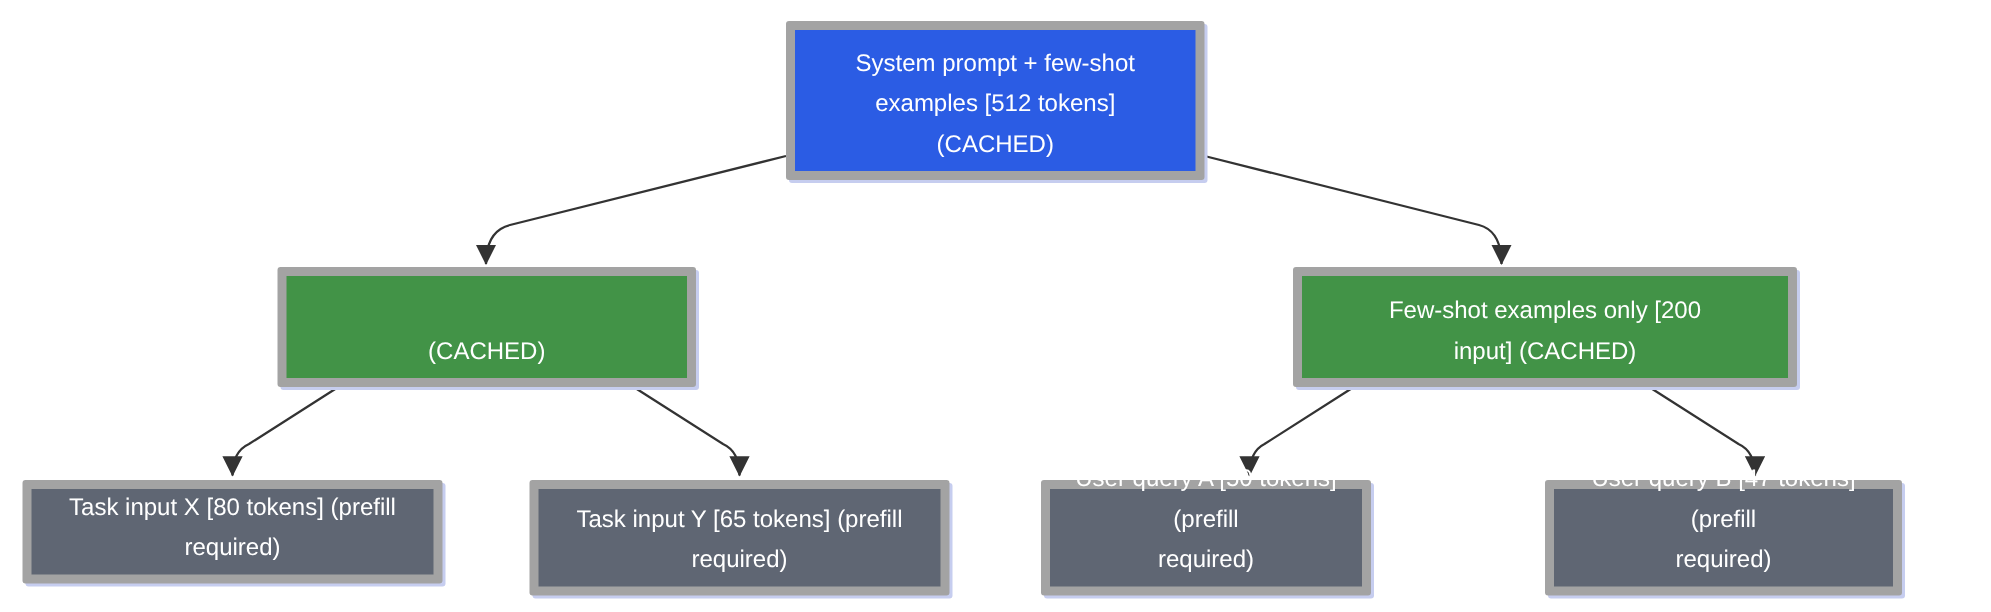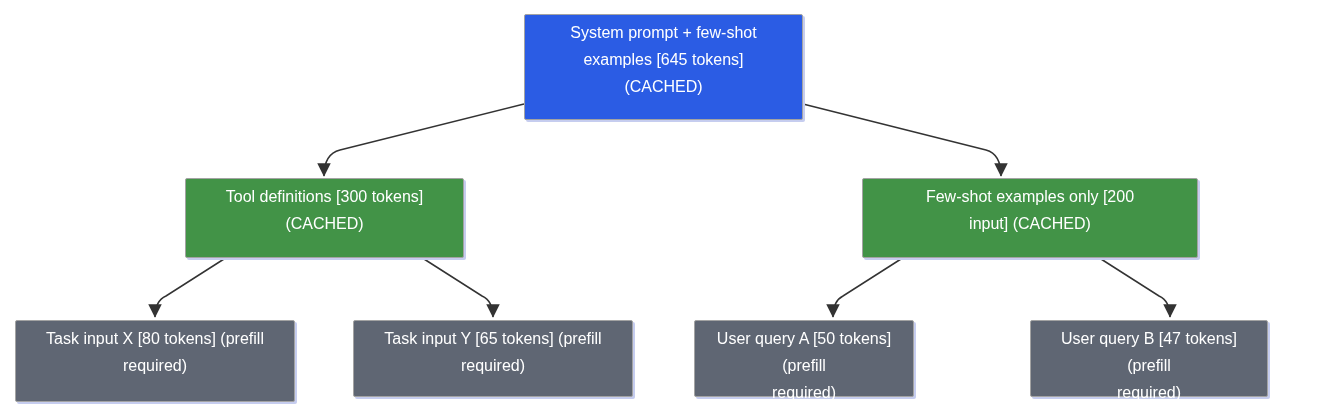--- a/index.html
+++ b/index.html
@@ -25,38 +25,38 @@
     fill: none;
     stroke: #333333;
     stroke-width: 1.5;
   }
 
   .node {
     position: absolute;
     display: flex;
     flex-direction: column;
     align-items: center;
-    justify-content: flex-start;
+    justify-content: flex-end;
     color: #ffffff;
     font-size: 16px;
     line-height: 27px;
     text-align: center;
-    border: 1px solid #a3a3a3;
+    border: 6px solid #a3a3a3;
     border-radius: 2px;
     box-shadow: 2px 2px 0 #c6cdef;
     padding: 4px 10px;
   }
   .node-root    { background: #2b5ce4; }
   .node-cached  { background: #429347; }
   .node-prefill { background: #5f6673; }
 
   .n-root    { left: 524px;  top: 14px;  width: 279px; height: 106px; }
   .n-tools   { left: 185px;  top: 178px; width: 279px; height: 80px; }
   .n-fewshot { left: 862px;  top: 178px; width: 336px; height: 80px; }
-  .n-taskx   { left: 15px;   top: 320px; width: 280px; height: 82px; }
+  .n-taskx   { left: 15px;   top: 320px; width: 280px; height: 69px; }
   .n-tasky   { left: 353px;  top: 320px; width: 280px; height: 77px; }
   .n-querya  { left: 694px;  top: 320px; width: 220px; height: 77px; }
   .n-queryb  { left: 1030px; top: 320px; width: 238px; height: 77px; }
 </style>
 </head>
 <body>
 
 <div class="canvas">
 
   <svg class="edges" viewBox="0 0 1327 408" xmlns="http://www.w3.org/2000/svg">
@@ -68,26 +68,25 @@
     <path class="edge" d="M524,104 L340,150 Q324,154 324,176" marker-end="url(#arrowhead)"></path>
     <path class="edge" d="M803,104 L986,150 Q1001,154 1001,176" marker-end="url(#arrowhead)"></path>
     <path class="edge" d="M224,259 L166,296 Q155,301 155,317" marker-end="url(#arrowhead)"></path>
     <path class="edge" d="M424,259 L482,296 Q493,301 493,317" marker-end="url(#arrowhead)"></path>
     <path class="edge" d="M901,259 L843,296 Q833,301 833,317" marker-end="url(#arrowhead)"></path>
     <path class="edge" d="M1101,259 L1159,296 Q1170,301 1170,317" marker-end="url(#arrowhead)"></path>
   </svg>
 
   <div class="node node-root n-root">
     <div>System prompt + few-shot</div>
-    <div>examples [645 tokens]</div>
+    <div>examples [512 tokens]</div>
     <div>(CACHED)</div>
   </div>
 
   <div class="node node-cached n-tools">
-    <div>Tool definitions [300 tokens]</div>
     <div>(CACHED)</div>
   </div>
 
   <div class="node node-cached n-fewshot">
     <div>Few-shot examples only [200</div>
     <div>input] (CACHED)</div>
   </div>
 
   <div class="node node-prefill n-taskx">
     <div>Task input X [80 tokens] (prefill</div>

